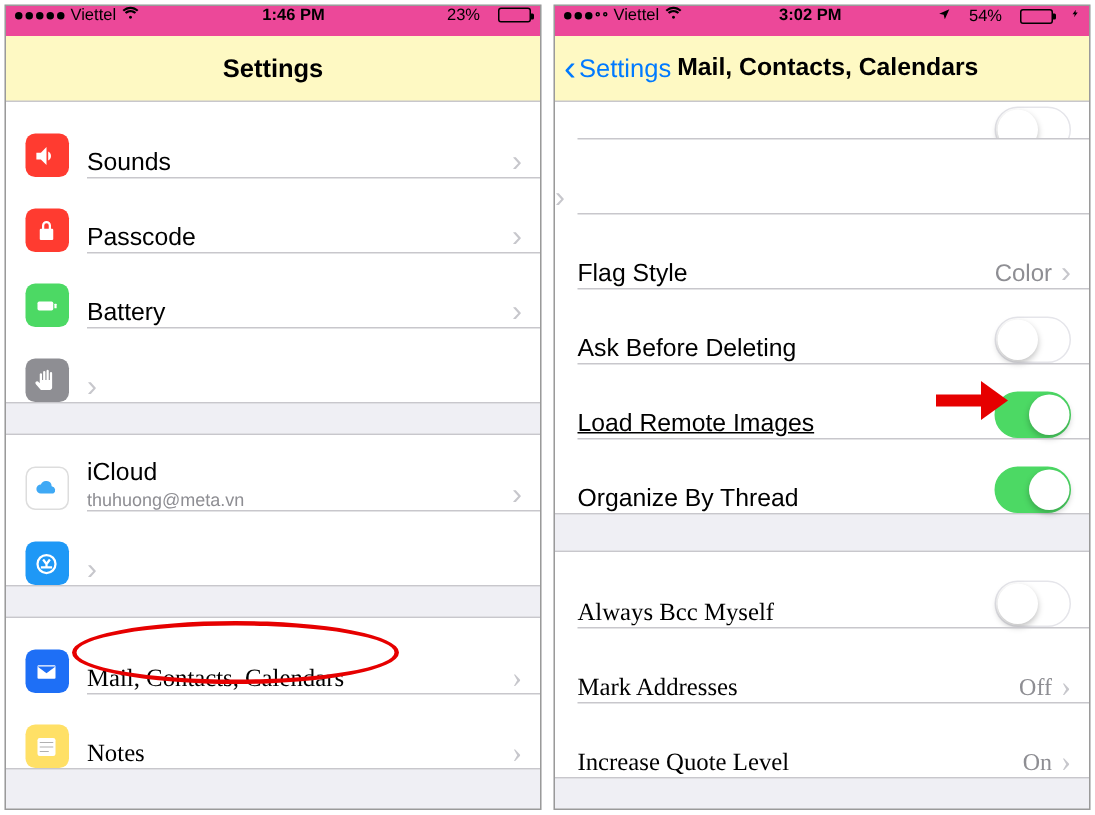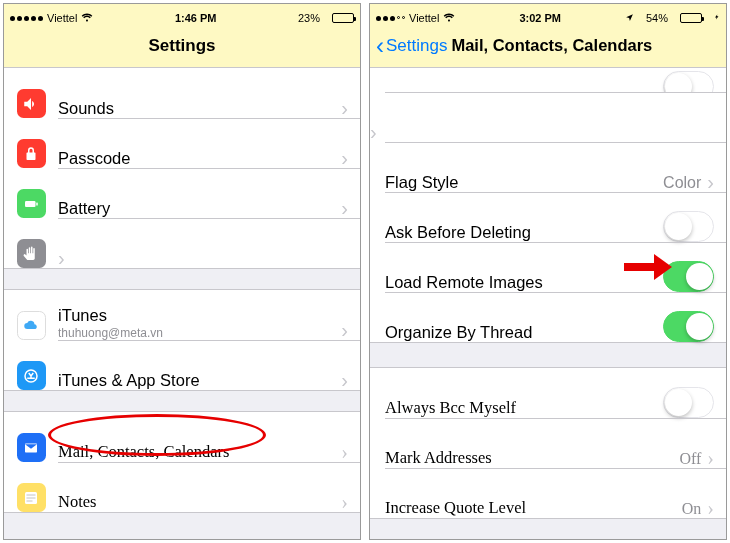--- a/index.html
+++ b/index.html
@@ -3,21 +3,21 @@
 <meta charset="utf-8">
 <style>
   * { box-sizing: border-box; margin: 0; padding: 0; }
   body { background: #fff; font-family: -apple-system, "Helvetica Neue", Helvetica, Arial, sans-serif; }
   .frame { width: 730px; height: 543px; background: #fff; position: relative; }
   .phone { position: absolute; top: 3px; bottom: 3px; width: 358px; border: 1px solid #9a9a9a; background: #efeff4; overflow: hidden; }
   .phone.left { left: 3px; }
   .phone.right { right: 3px; }
 
   
-  .statusbar { height: 20px; background: #fef9c3; display: flex; align-items: flex-end; font-size: 11px; padding: 0 6px; color: #000; }
+  .statusbar { height: 20px; background: #ec4899; display: flex; align-items: flex-start; font-size: 11px; padding: 0 6px; color: #000; }
   .sb-left { display: flex; align-items: center; gap: 4px; }
   .sb-dots { display: flex; gap: 2px; }
   .dot { width: 5px; height: 5px; border-radius: 50%; background: #000; }
   .dot.open { background: transparent; border: 1px solid #000; width: 3px; height: 3px; }
   .sb-wifi { font-size: 10px; }
   .sb-center { flex: 1; text-align: center; font-weight: 700; }
   .sb-right { display: flex; align-items: center; gap: 12px; font-size: 11px; }
   .battery { width: 22px; height: 10px; border: 1px solid #000; border-radius: 2px; position: relative; }
   .battery::after { content: ""; position: absolute; right: -3px; top: 2.5px; width: 2px; height: 4px; background: #000; border-radius: 0 1px 1px 0; }
   .battery .lvl { background: #000; height: 100%; }
@@ -155,35 +155,34 @@
       <div class="group tight">
         <div class="row tall">
           <div class="icon-wrap">
               <div class="app-icon ic-icloud">
             <svg viewBox="0 0 24 24">
                   <path fill="#3fa9f5" d="M18 16H7a4 4 0 010-8 5 5 0 019.6 1.5A3.5 3.5 0 0118 16z"></path>
                 </svg>
           </div>
             </div>
           <div class="label-col">
-            <span class="label" style="flex:0">iTunes</span>
+            <span class="label" style="flex:0">iCloud</span>
             <span class="sublabel">thuhuong@meta.vn</span>
           </div>
           <span class="chevron">›</span>
         </div>
         <div class="row tall">
           <div class="icon-wrap">
               <div class="app-icon ic-itunes">
             <svg viewBox="0 0 24 24" fill="none" stroke="#fff" stroke-width="2">
                   <circle cx="12" cy="12" r="8"></circle>
                   <path d="M9 8l3 4 3-4M7 15h10M12 12v4"></path>
                 </svg>
           </div>
             </div>
-          <span class="label">iTunes &amp; App Store</span>
           <span class="chevron">›</span>
         </div>
       </div>
 
       <div class="group nobottom" style="position:relative;">
         <div class="row tall" style="position:relative;">
           <div class="icon-wrap">
               <div class="app-icon ic-mail">
             <svg viewBox="0 0 24 24" fill="#fff">
                   <rect x="4" y="6" width="16" height="12" rx="1"></rect>
@@ -271,21 +270,21 @@
           <span class="label" style="padding-left:15px">Flag Style</span>
           <span class="detail">Color</span>
           <span class="chevron">›</span>
         </div>
         <div class="row no-icon tall">
           <span class="label" style="padding-left:15px">Ask Before Deleting</span>
           <div class="toggle">
               <div class="knob"></div>
             </div>
         </div>
-        <div class="row no-icon tall" style="position:relative;">
+        <div class="row no-icon tall" style="position:relative;text-decoration:underline;">
           <span class="label" style="padding-left:15px">Load Remote Images</span>
           <div class="toggle on">
               <div class="knob"></div>
             </div>
           <svg class="red-arrow" style="right:54px; top:12px;" viewBox="0 0 48 26">
             <rect x="0" y="9" width="32" height="8" fill="#e60000"></rect>
             <path d="M30 0 L48 13 L30 26 Z" fill="#e60000"></path>
           </svg>
         </div>
         <div class="row no-icon tall">

